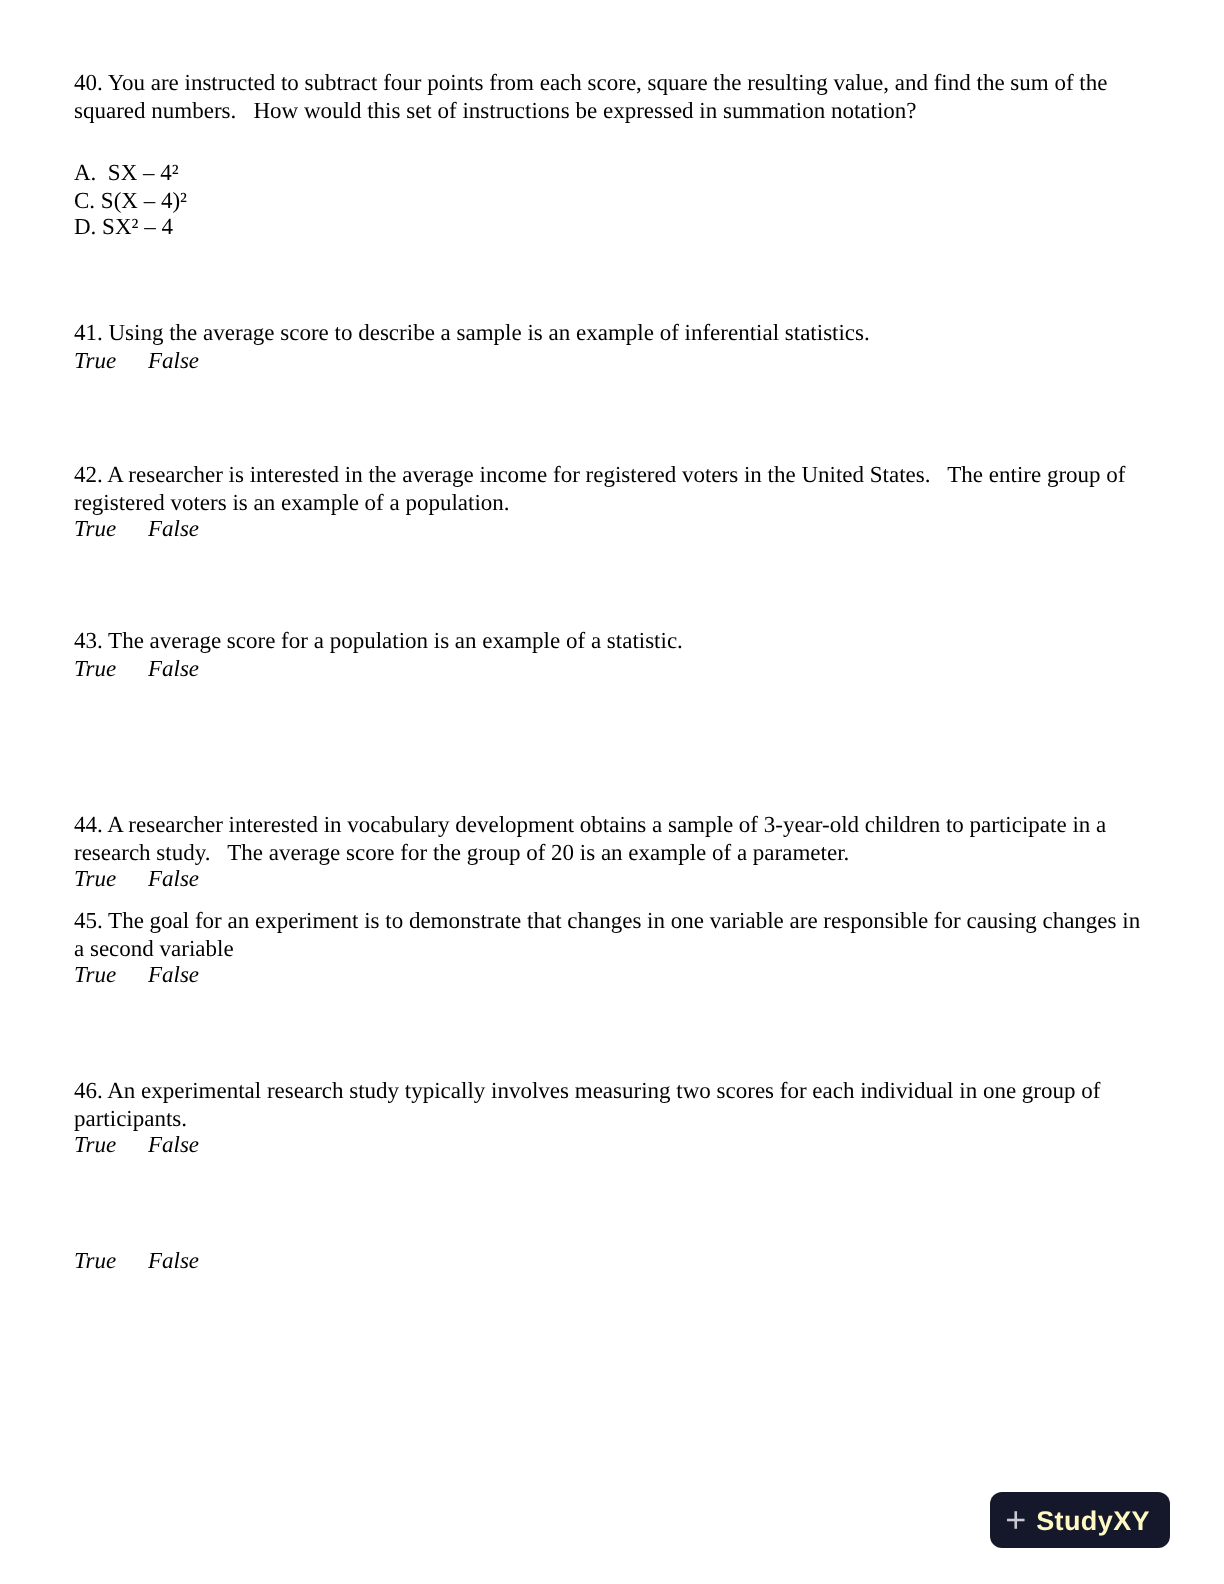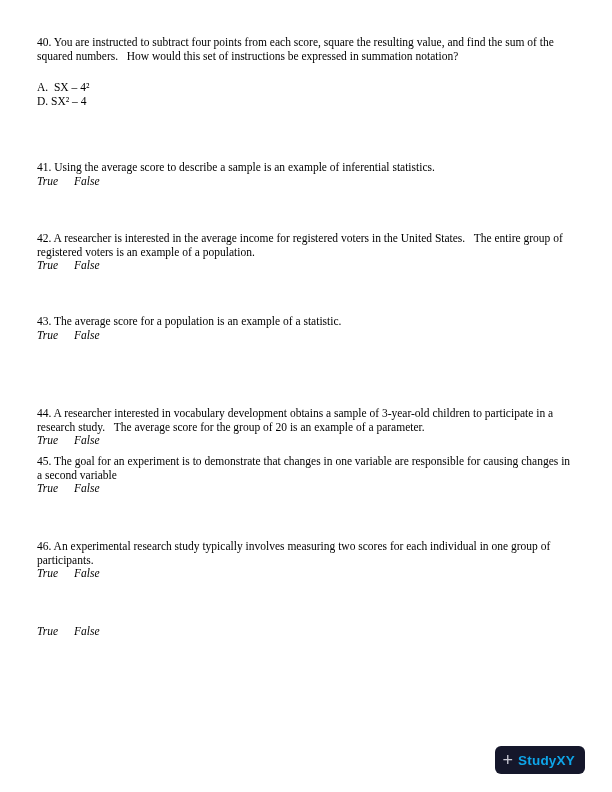--- a/index.html
+++ b/index.html
@@ -48,33 +48,34 @@
     font-size: 18px;
     font-weight: 300;
     color: #c9c9d4;
     margin-right: 5px;
     line-height: 1;
   }
   .logo-text {
     font-family: "Liberation Sans", sans-serif;
     font-size: 13.5px;
     font-weight: bold;
-    color: #0ea5e9;
+    color: #fef9c3;
     letter-spacing: 0.2px;
   }
 </style>
 </head>
 <body>
 
 <div class="page">
 
   <div class="question" style="top:36px">
     <p class="q-text">40. You are instructed to subtract four points from each score, square the resulting value, and find the sum of the squared numbers.   How would this set of instructions be expressed in summation notation?</p>
     <div class="options">
       <div class="option">A.  SX – 4²</div>
+      <div class="option">C. S(X – 4)²</div>
       <div class="option">D. SX² – 4</div>
     </div>
   </div>
 
   <div class="question" style="top:161px">
     <p class="q-text">41. Using the average score to describe a sample is an example of inferential statistics.</p>
     <div class="tf-row">
       <span class="tf-true">True</span>
       <span class="tf-false">False</span>
     </div>

